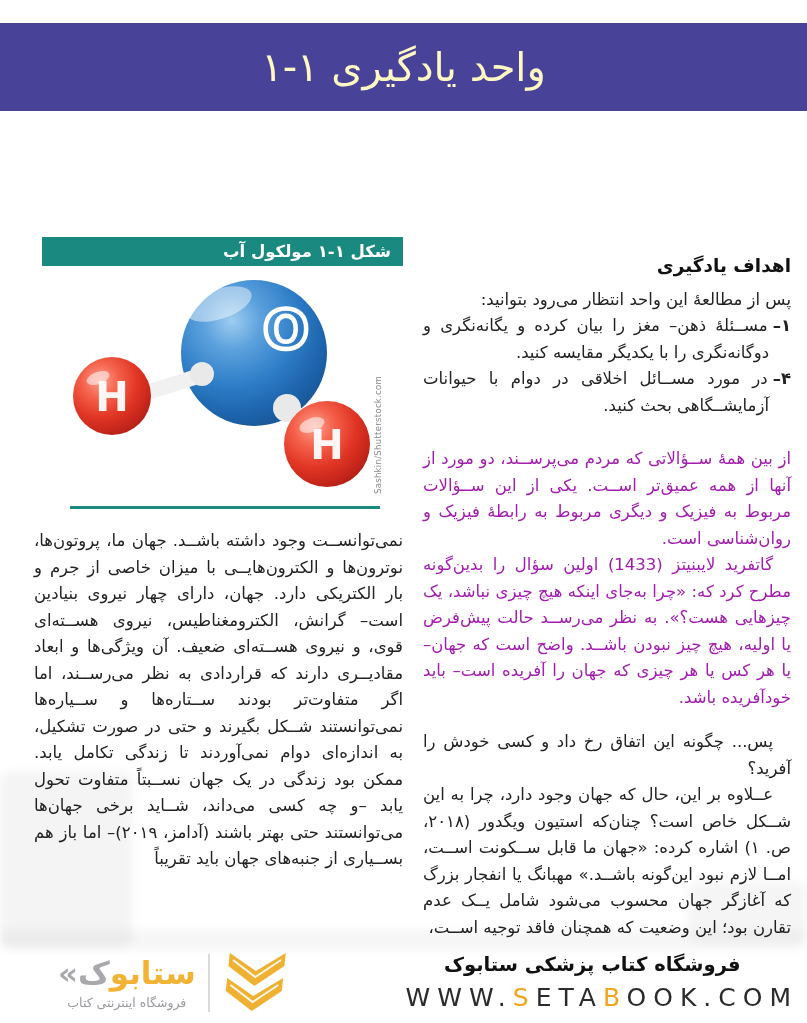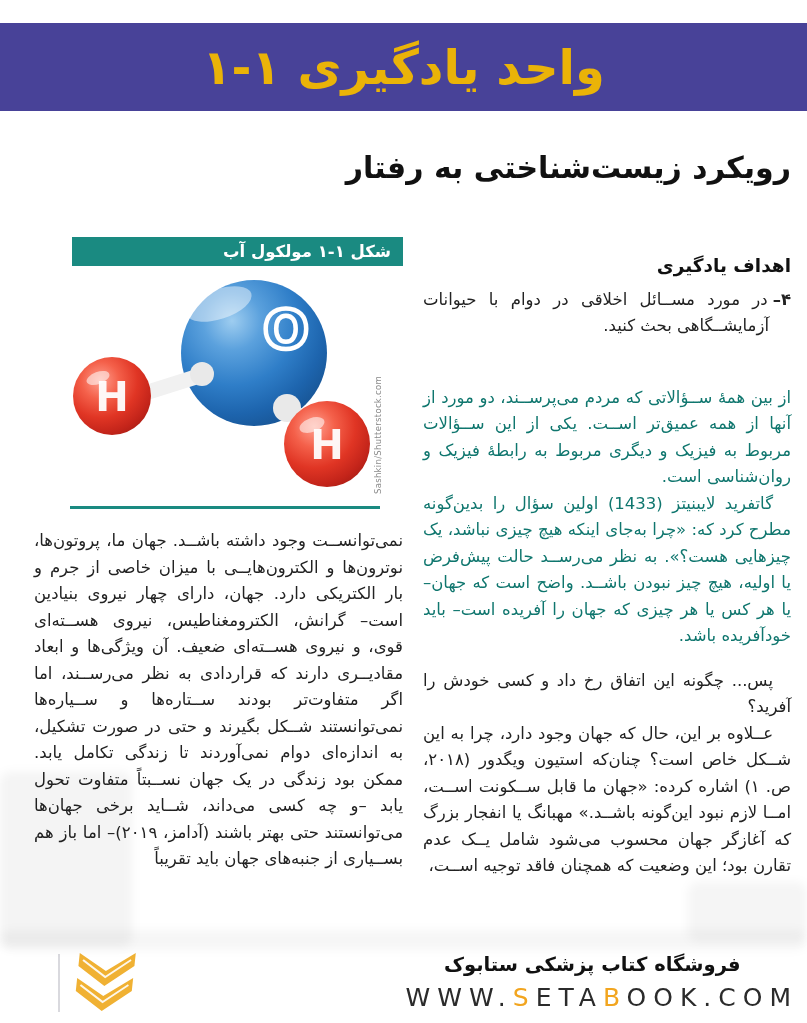--- a/index.html
+++ b/index.html
@@ -7,46 +7,46 @@
   .page {
     position:relative; width:807px; height:1023px; margin:0 auto;
     background:#ffffff; overflow:hidden; direction:rtl;
     font-family:"DejaVu Sans", sans-serif; color:#222222;
   }
   
   .banner {
     position:absolute; top:23px; left:0; width:807px; height:88px;
     background:#484298; display:flex; align-items:center; justify-content:center;
   }
-  .banner-title { color:#eab308; font-size:48px; font-weight:bold; margin:0; }
+  .banner-title { color:#fef9c3; font-size:40px; font-weight:normal; margin:0; }
   
   .main-title {
     position:absolute; top:150px; right:16px; margin:0;
     font-size:30px; font-weight:bold; color:#111111; letter-spacing:0;
   }
   
   .columns {
     position:absolute; top:237px; right:16px; left:34px;
     display:flex; gap:20px; align-items:flex-start;
   }
   .col { font-size:16.5px; line-height:26.5px; }
   .col-right { width:368px; }
   .col-left  { width:369px; }
   .obj-heading { font-size:18.5px; font-weight:bold; color:#111; margin:16px 0 7px; }
   .intro { margin:0; }
   .obj-item { margin:0; text-align:justify; padding-right:22px; text-indent:-22px; }
   .obj-num { font-weight:bold; margin-left:5px; }
-  .blue-block { margin-top:45px; color:#0f766e; }
+  .blue-block { margin-top:27px; color:#a21caf; }
   .blue-block p { margin:0; text-align:justify; }
   .indent { text-indent:18px; }
   .body-p { margin:0; text-align:justify; }
   .mt { margin-top:18px; }
   
   .fig-bar {
-    width:331px; height:29px; line-height:29px; background:#1a8a81;
+    width:361px; height:29px; line-height:29px; background:#1a8a81;
     color:#fff; font-weight:bold; font-size:16.5px; padding:0 12px 0 0;
   }
   .fig-caption { margin:8px 0 0; font-size:15.5px; line-height:27.5px; text-align:justify; }
   .molecule-wrap { position:relative; height:238px; margin-top:2px; }
   .molecule-wrap svg { position:absolute; inset:0; }
   .credit {
     position:absolute; right:12px; bottom:12px; height:115px;
     writing-mode:vertical-rl; transform:rotate(180deg);
     font-size:8.5px; color:#8a8a8a; letter-spacing:.3px; direction:ltr;
   }
@@ -75,27 +75,28 @@
 </style>
 </head>
 <body>
 
 <div class="page">
 
   <header class="banner">
     <h1 class="banner-title">واحد یادگیری ۱-۱</h1>
   </header>
 
-  <h2 class="main-title">رویکرد زیست‌شناختی به رفتار</h2>
 
   <main class="columns">
 
     <section class="col col-right">
       <h3 class="obj-heading">اهداف یادگیری</h3>
+      <p class="intro">پس از مطالعهٔ این واحد انتظار می‌رود بتوانید:</p>
 
+      <p class="obj-item"><span class="obj-num">۱–</span><span>مســئلهٔ ذهن– مغز را بیان کرده و یگانه‌نگری و دوگانه‌نگری را با یکدیگر مقایسه کنید.</span></p>
       <p class="obj-item"><span class="obj-num">۴–</span><span>در مورد مســائل اخلاقی در دوام با حیوانات آزمایشــگاهی بحث کنید.</span></p>
 
       <div class="blue-block">
         <p>از بین همهٔ ســؤالاتی که مردم می‌پرســند، دو مورد از آنها از همه عمیق‌تر اســت. یکی از این ســؤالات مربوط به فیزیک و دیگری مربوط به رابطهٔ فیزیک و روان‌شناسی است.</p>
         <p class="indent">گاتفرید لایبنیتز (1433) اولین سؤال را بدین‌گونه مطرح کرد که: «چرا به‌جای اینکه هیچ چیزی نباشد، یک چیزهایی هست؟». به نظر می‌رســد حالت پیش‌فرض یا اولیه، هیچ چیز نبودن باشــد. واضح است که جهان– یا هر کس یا هر چیزی که جهان را آفریده است– باید خودآفریده باشد.</p>
       </div>
 
       <p class="body-p indent mt">پس... چگونه این اتفاق رخ داد و کسی خودش را آفرید؟</p>
       <p class="body-p indent">عــلاوه بر این، حال که جهان وجود دارد، چرا به این شــکل خاص است؟ چنان‌که استیون ویگدور (۲۰۱۸، ص. ۱) اشاره کرده: «جهان ما قابل ســکونت اســت، امــا لازم نبود این‌گونه باشــد.» مهبانگ یا انفجار بزرگ که آغازگر جهان محسوب می‌شود شامل یــک عدم تقارن بود؛ این وضعیت که همچنان فاقد توجیه اســت،</p>
     </section>
@@ -148,20 +149,24 @@
       <p class="body-p body-left">نمی‌توانســت وجود داشته باشــد. جهان ما، پروتون‌ها، نوترون‌ها و الکترون‌هایــی با میزان خاصی از جرم و بار الکتریکی دارد. جهان، دارای چهار نیروی بنیادین است– گرانش، الکترومغناطیس، نیروی هســته‌ای قوی، و نیروی هســته‌ای ضعیف. آن ویژگی‌ها و ابعاد مقادیــری دارند که قراردادی به نظر می‌رســند، اما اگر متفاوت‌تر بودند ســتاره‌ها و ســیاره‌ها نمی‌توانستند شــکل بگیرند و حتی در صورت تشکیل، به اندازه‌ای دوام نمی‌آوردند تا زندگی تکامل یابد. ممکن بود زندگی در یک جهان نســبتاً متفاوت تحول یابد –و چه کسی می‌داند، شــاید برخی جهان‌ها می‌توانستند حتی بهتر باشند (آدامز، ۲۰۱۹)– اما باز هم بســیاری از جنبه‌های جهان باید تقریباً</p>
     </section>
   </main>
 
   <div class="footer-right">
     <div class="store-title">فروشگاه کتاب پزشکی ستابوک</div>
     <div class="website"><span>WWW.</span><span class="seg-gold">S</span><span>ETA</span><span class="seg-gold">B</span><span>OOK.COM</span></div>
   </div>
 
   <div class="logo">
+    <div class="wordmark-block">
+      <div class="wordmark"><span class="wm-gold">ستابو</span><span class="wm-gray">ک»</span></div>
+      <div class="tagline">فروشگاه اینترنتی کتاب</div>
+    </div>
     <div class="logo-divider"></div>
     <svg width="66" height="64" viewBox="0 0 66 64">
       <g transform="skewX(-6)" fill="#f0b133">
         <polygon points="8,2 36,20 64,2 64,15 36,35 8,15"></polygon>
         <polygon points="8,27 36,45 64,27 64,40 36,60 8,40"></polygon>
       </g>
       <g transform="skewX(-6)" stroke="#ffffff" stroke-width="2" fill="none" opacity="0.9">
         <polyline points="12,9 36,26 60,9"></polyline>
         <polyline points="12,34 36,51 60,34"></polyline>
       </g>

